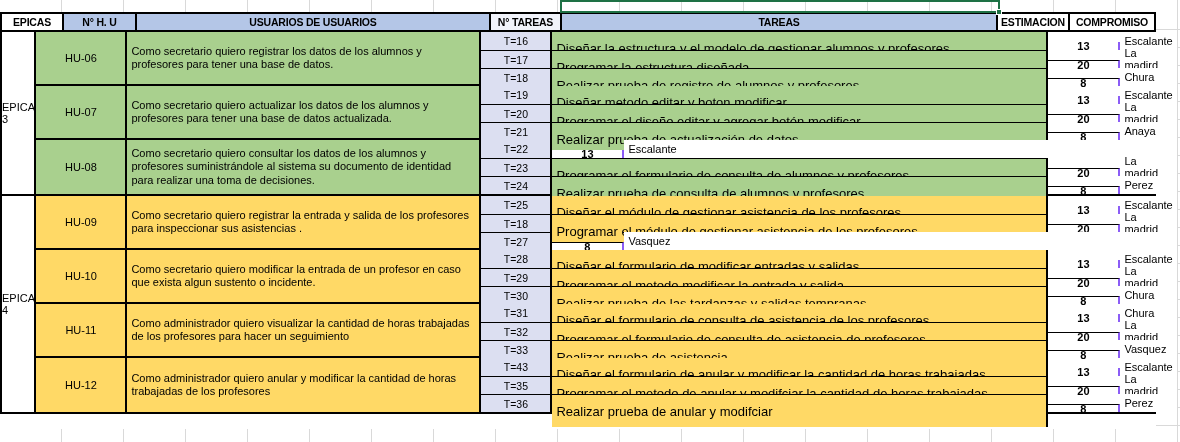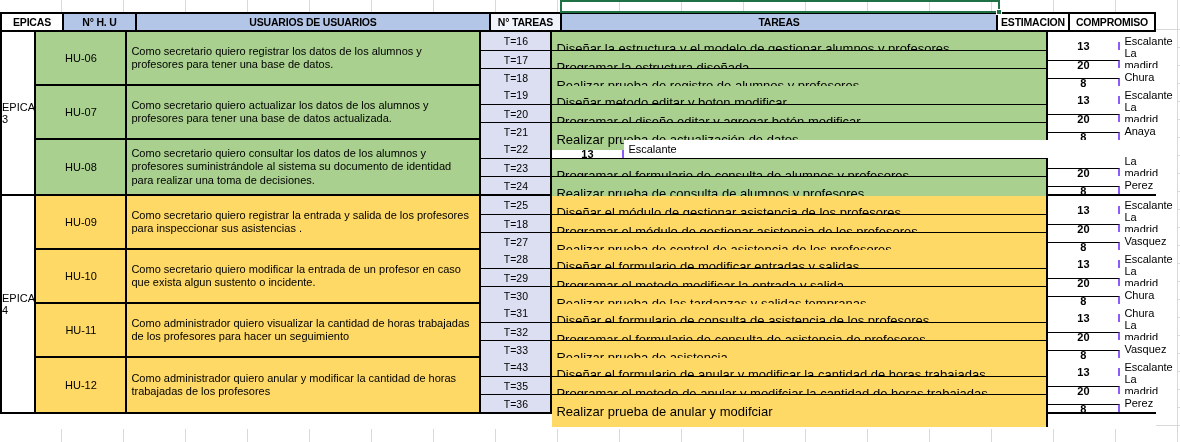--- a/index.html
+++ b/index.html
@@ -175,21 +175,20 @@
               <div class="t-comp">Escalante</div>
             </div>
             <div class="task-row">
               <div class="t-no">T=18</div>
               <div class="t-label">Programar el módulo de gestionar asistencia de los profesores.</div>
               <div class="t-est">20</div>
               <div class="t-comp">La madrid</div>
             </div>
             <div class="task-row">
               <div class="t-no">T=27</div>
-              <div class="t-label">Realizar prueba de control de asistencia de los profesores.</div>
               <div class="t-est">8</div>
               <div class="t-comp">Vasquez</div>
             </div>
           </div>
         </div>
 
         <div class="story">
           <div class="hu-cell">HU-10</div>
           <div class="hist-cell">Como secretario quiero modificar la entrada  de un profesor en caso que exista algun sustento o incidente.</div>
           <div class="tasks">

